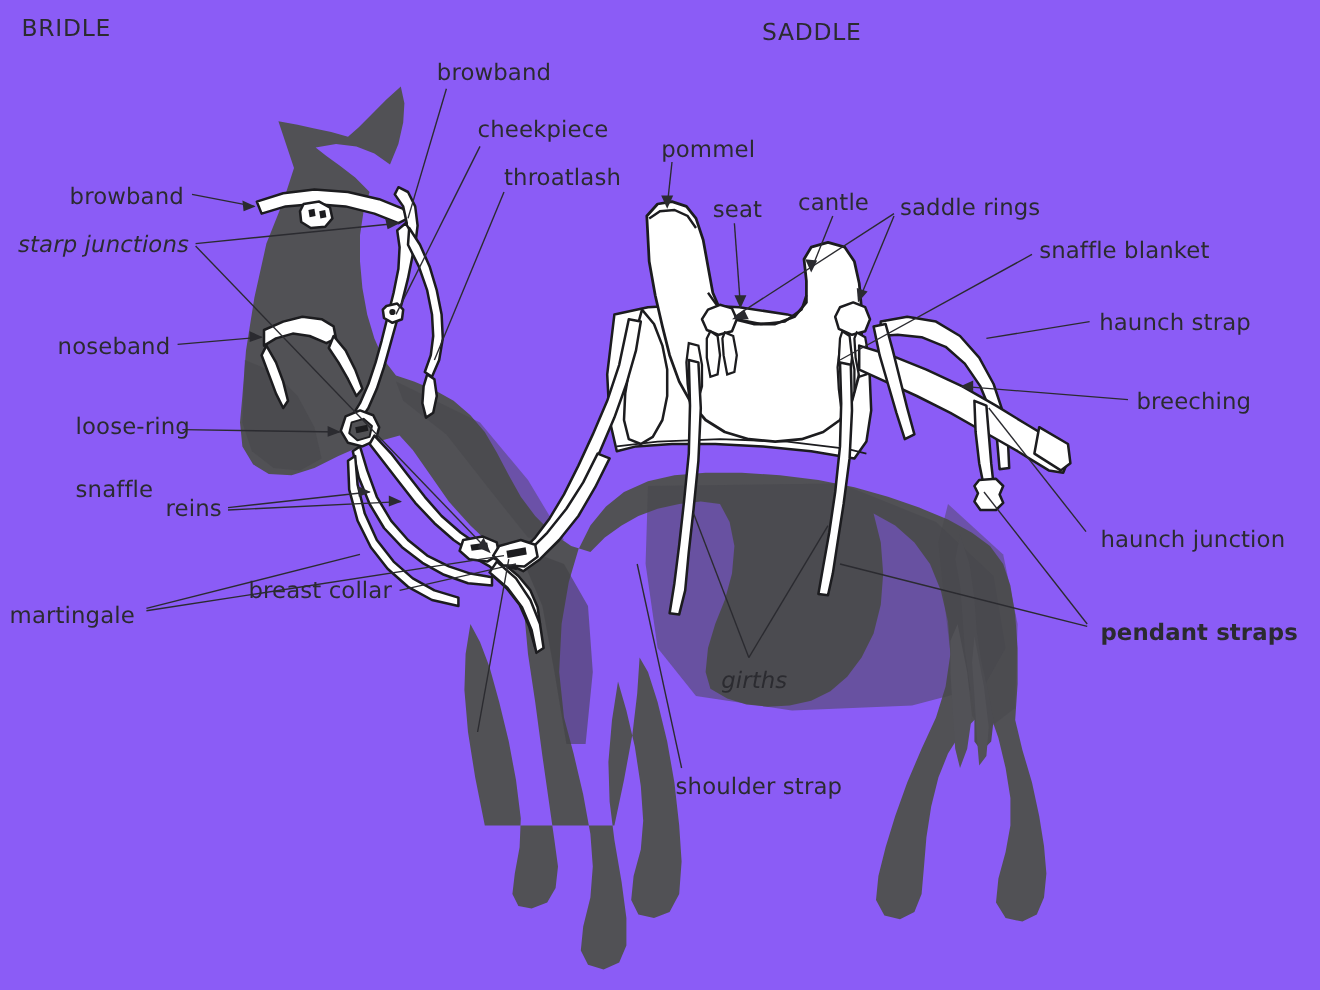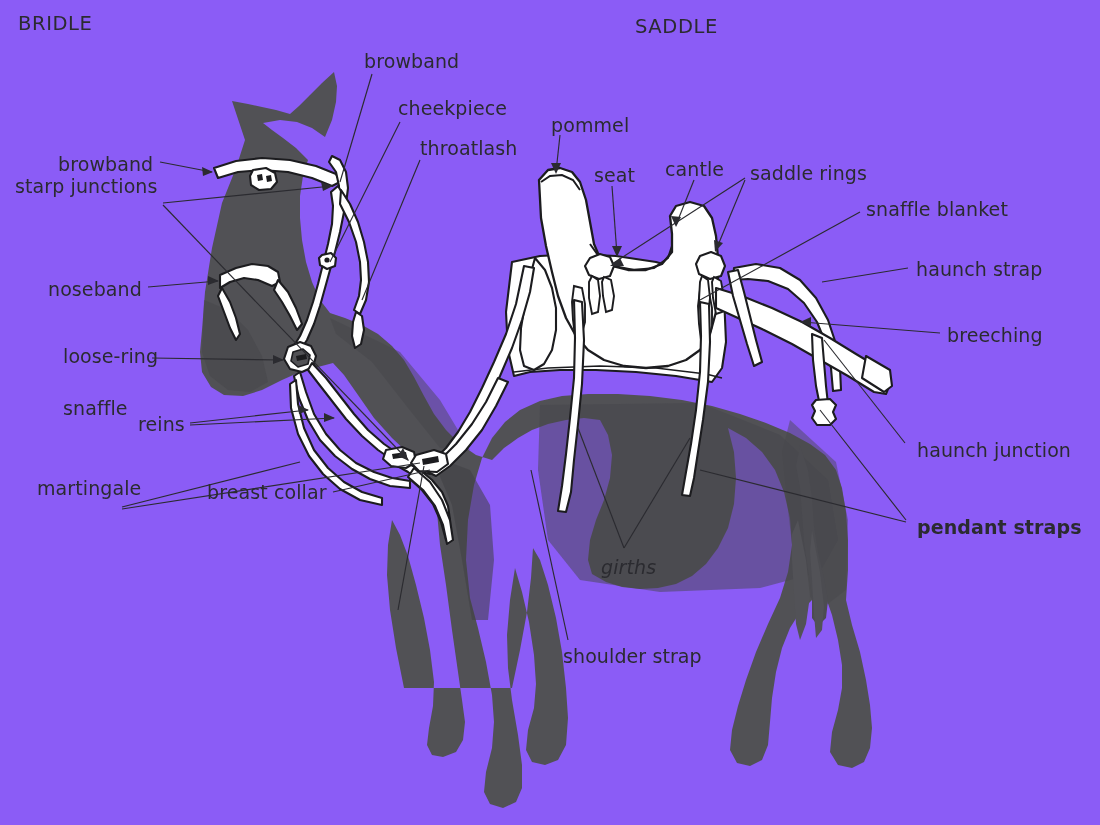--- a/index.html
+++ b/index.html
@@ -379,30 +379,30 @@
   <div class="lbl" style="left:916px; top:258px;">haunch strap</div>
 
   <div class="lbl" style="left:947px; top:324px;">breeching</div>
 
   <div class="lbl" style="left:917px; top:439px;">haunch junction</div>
 
   <div class="lbl" style="left:917px; top:516px;font-weight:bold;">pendant straps</div>
 
   <div class="lbl" style="left:58px; top:153px;">browband</div>
 
-  <div class="lbl" style="left:15px; top:175px;">starp junctions</div>
+  <div class="lbl" style="left:15px; top:193px;font-style:italic;">starp junctions</div>
 
   <div class="lbl" style="left:48px; top:278px;">noseband</div>
 
   <div class="lbl" style="left:63px; top:345px;">loose-ring</div>
   <div class="lbl" style="left:63px; top:370px;margin-top:27px;">snaffle</div>
 
   <div class="lbl" style="left:138px; top:413px;">reins</div>
 
-  <div class="lbl" style="left:8px; top:477px;margin-left:29px;">martingale</div>
+  <div class="lbl" style="left:8px; top:502px;">martingale</div>
 
   <div class="lbl" style="left:207px; top:481px;">breast collar</div>
 
 
   <div class="lbl" style="left:601px; top:556px;font-style:italic;">girths</div>
 
   <div class="lbl" style="left:563px; top:645px;">shoulder strap</div>
 
 </div>
 

